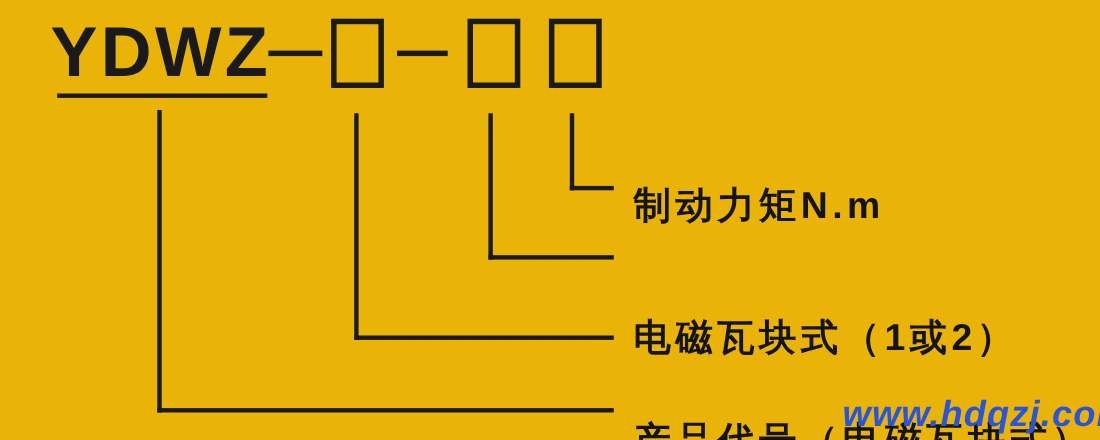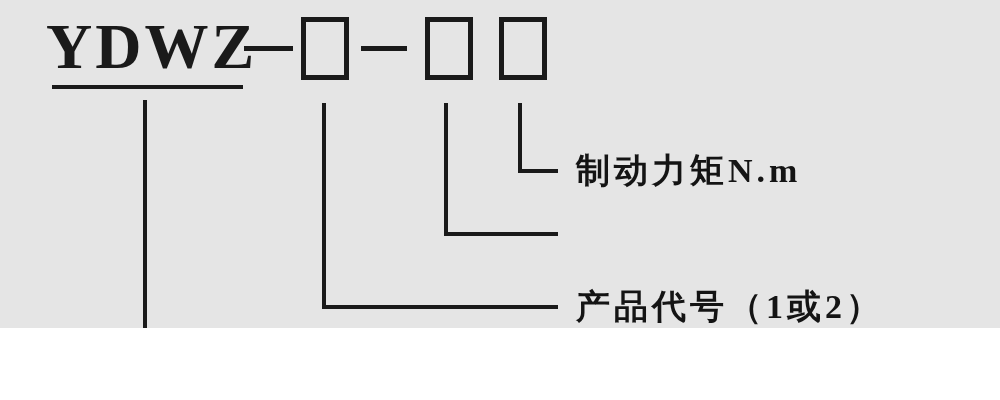--- a/index.html
+++ b/index.html
@@ -3,24 +3,24 @@
 <meta charset="utf-8">
 <style>
   html, body {
     margin: 0;
     padding: 0;
     background: #ffffff;
   }
   .canvas {
     position: relative;
     width: 1000px;
-    height: 328px;
-    background: #e5e5e5;
+    height: 400px;
+    background: #eab308;
     overflow: hidden;
-    font-family: Liberation Serif, serif;
+    font-family: Liberation Sans, sans-serif;
     color: #1a1a1a;
   }
   
   .model-code {
     position: absolute;
     left: 46px;
     top: 14px;
     font-size: 64px;
     line-height: 66px;
     font-weight: bold;
@@ -73,21 +73,21 @@
   .label {
     position: absolute;
     left: 576px;
     font-size: 34px;
     line-height: 40px;
     font-weight: bold;
     letter-spacing: 4px;
     color: #141414;
     white-space: nowrap;
   }
-  .label-torque   { top: 151px; }
+  .label-torque   { top: 167px; }
   .label-diameter { top: 214px; }
   .label-feature  { top: 287px; }
   .label-product  { top: 353px; margin-top: 28px; }
   
   .watermark {
     position: absolute;
     left: 766px;
     top: 357px;
     font-size: 33px;
     line-height: 38px;
@@ -119,19 +119,19 @@
   <div class="pbox box3"></div>
 
   <div class="leader leader-torque"></div>
   <div class="leader leader-diameter"></div>
   <div class="leader leader-feature"></div>
   <div class="leader leader-product"></div>
 
   <div class="label label-torque">制动力矩N.m</div>
 
 
-  <div class="label label-feature">产品代号（1或2）</div>
+  <div class="label label-feature">电磁瓦块式（1或2）</div>
 
   <div class="label label-product">产品代号（电磁瓦块式）</div>
 
   <div class="watermark">www.hdqzj.com</div>
 
 </div>
 
 </body></html>

